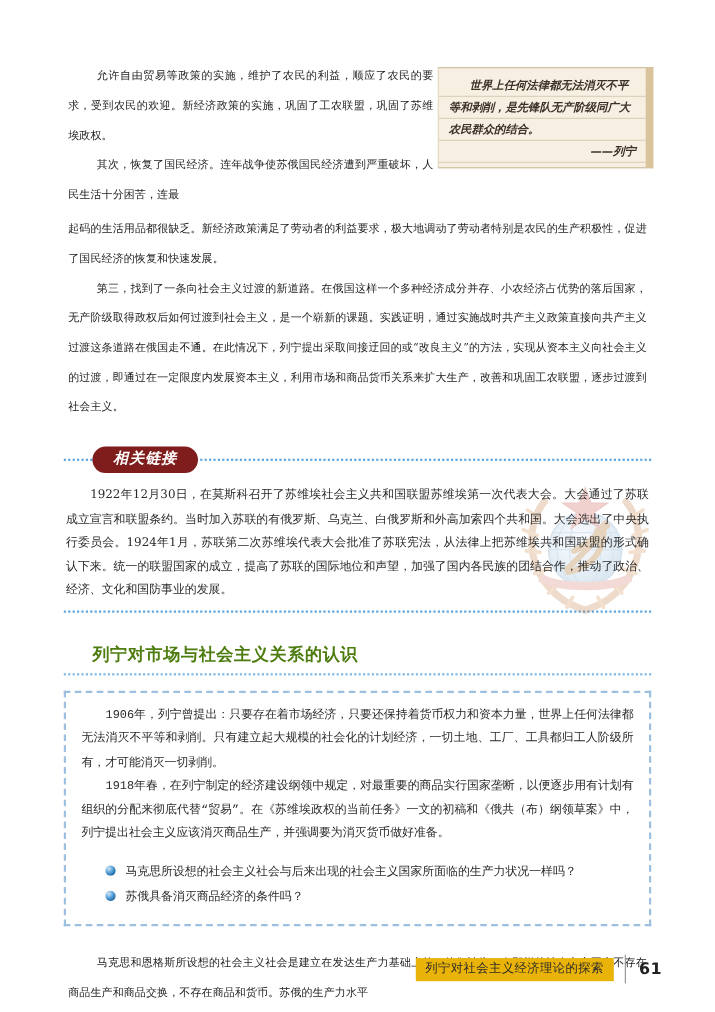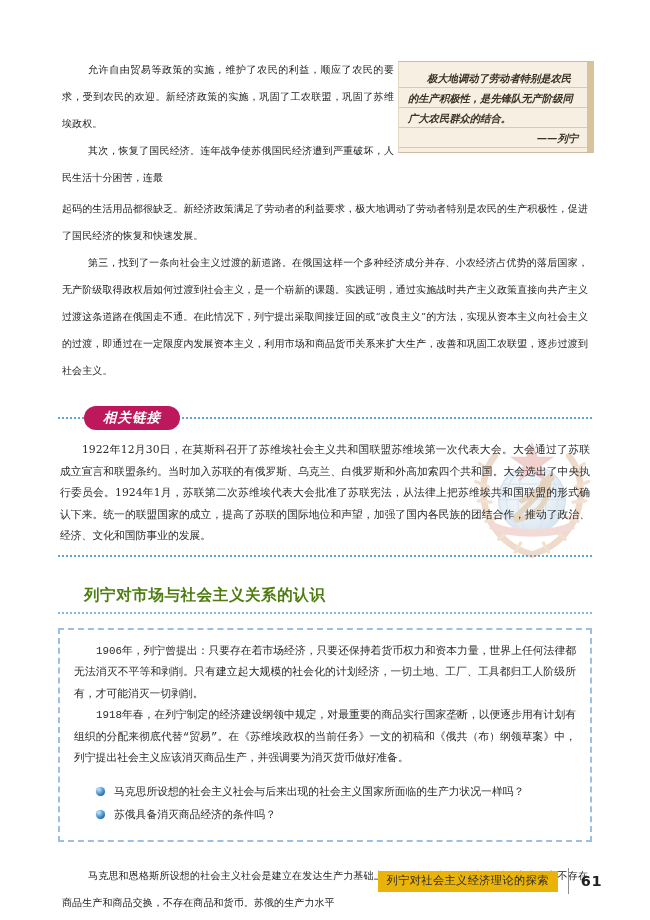--- a/index.html
+++ b/index.html
@@ -62,21 +62,21 @@
   .linkband{position:relative;margin-top:22px;}
   .linkband .dotrow{
     position:absolute;left:0;right:0;top:11px;
     border-top:2px dotted #5ca6e0;
     height:0;
   }
   .pill{
     position:relative;
     display:inline-block;
     margin-left:26px;
-    background:#be185d;
+    background:#7f1d1d;
     color:#ffffff;
     font-family:"DejaVu Sans","Liberation Sans",sans-serif;
     font-style:italic;
     font-weight:bold;
     font-size:13.5px;
     letter-spacing:1px;
     padding:3px 19px 4px 19px;
     border-radius:12px;
     line-height:17px;
   }
@@ -180,21 +180,21 @@
   }
 </style>
 </head>
 <body>
 
 <div class="page">
 
   <div class="top-block">
 
     <div class="quote-card">
-      <p class="qtext">极大地调动了劳动者特别是农民的生产积极性，是先锋队无产阶级同广大农民群众的结合。</p>
+      <p class="qtext">世界上任何法律都无法消灭不平等和剥削，是先锋队无产阶级同广大农民群众的结合。</p>
       <p class="qattrib">——列宁</p>
     </div>
 
     <div class="flowtext narrow">
       <p>允许自由贸易等政策的实施，维护了农民的利益，顺应了农民的要求，受到农民的欢迎。新经济政策的实施，巩固了工农联盟，巩固了苏维埃政权。</p>
       <p>其次，恢复了国民经济。连年战争使苏俄国民经济遭到严重破坏，人民生活十分困苦，连最</p>
     </div>
 
     <div class="flowtext" style="text-indent:0;">
       <p style="text-indent:0;">起码的生活用品都很缺乏。新经济政策满足了劳动者的利益要求，极大地调动了劳动者特别是农民的生产积极性，促进了国民经济的恢复和快速发展。</p>

